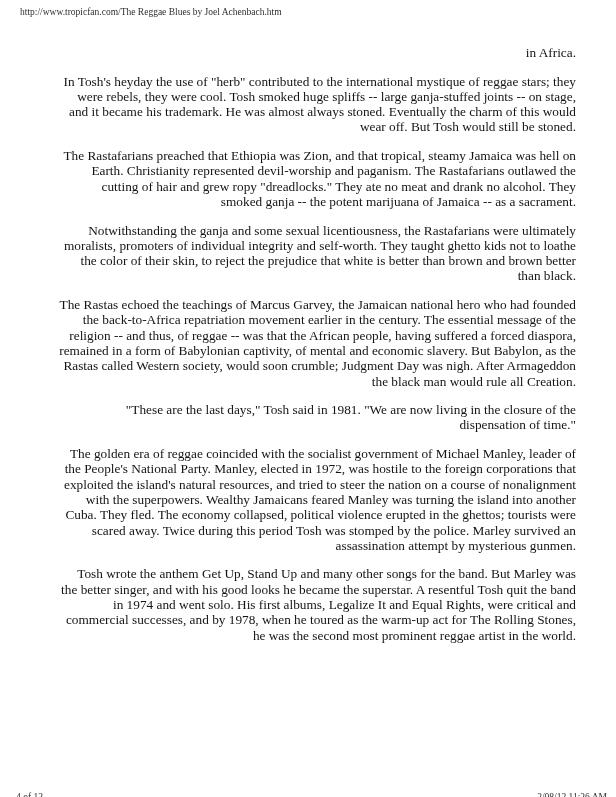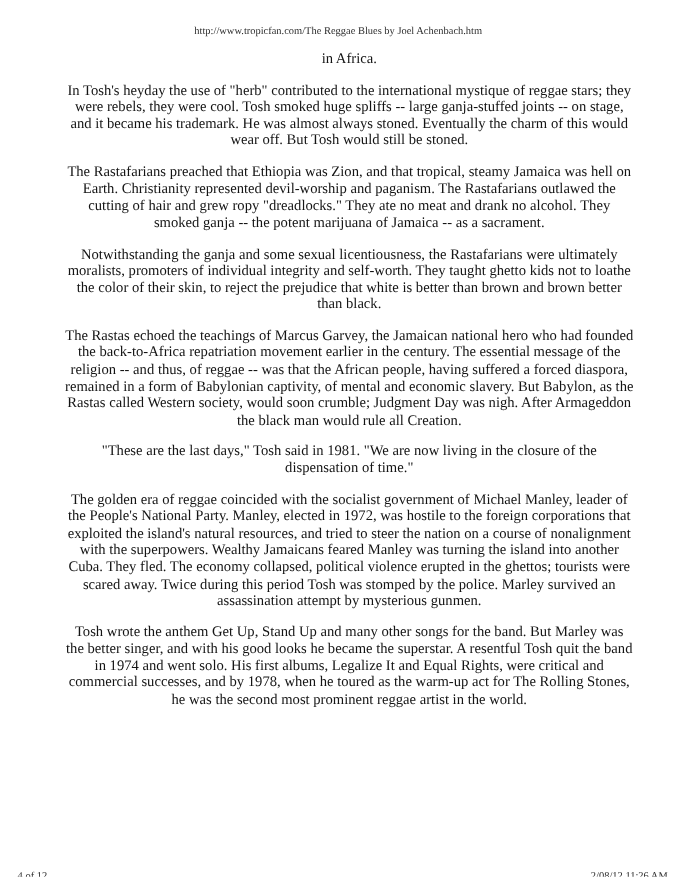--- a/index.html
+++ b/index.html
@@ -8,37 +8,36 @@
     height: 797px;
     background: #ffffff;
     position: relative;
     overflow: hidden;
     font-family: "Liberation Serif", "DejaVu Serif", serif;
     color: #141414;
   }
   .print-header {
     position: absolute;
     top: 7px;
-    left: 8px;
+    left: 20px;
     right: 9px;
-    text-align: center;
+    text-align: left;
     font-size: 9.5px;
     line-height: 11px;
     color: #2e2e2e;
     white-space: nowrap;
-    margin-top: 17px;
   }
   .doc-content {
     position: absolute;
     top: 45px;
     left: 59px;
     width: 517px;
     font-size: 13.3px;
     line-height: 15.3px;
-    text-align: center;
+    text-align: right;
     color: #141414;
   }
   .doc-content p {
     margin: 13.3px 0;
   }
   .doc-content p:first-child {
     margin-top: 0;
   }
   .print-footer {
     position: absolute;

